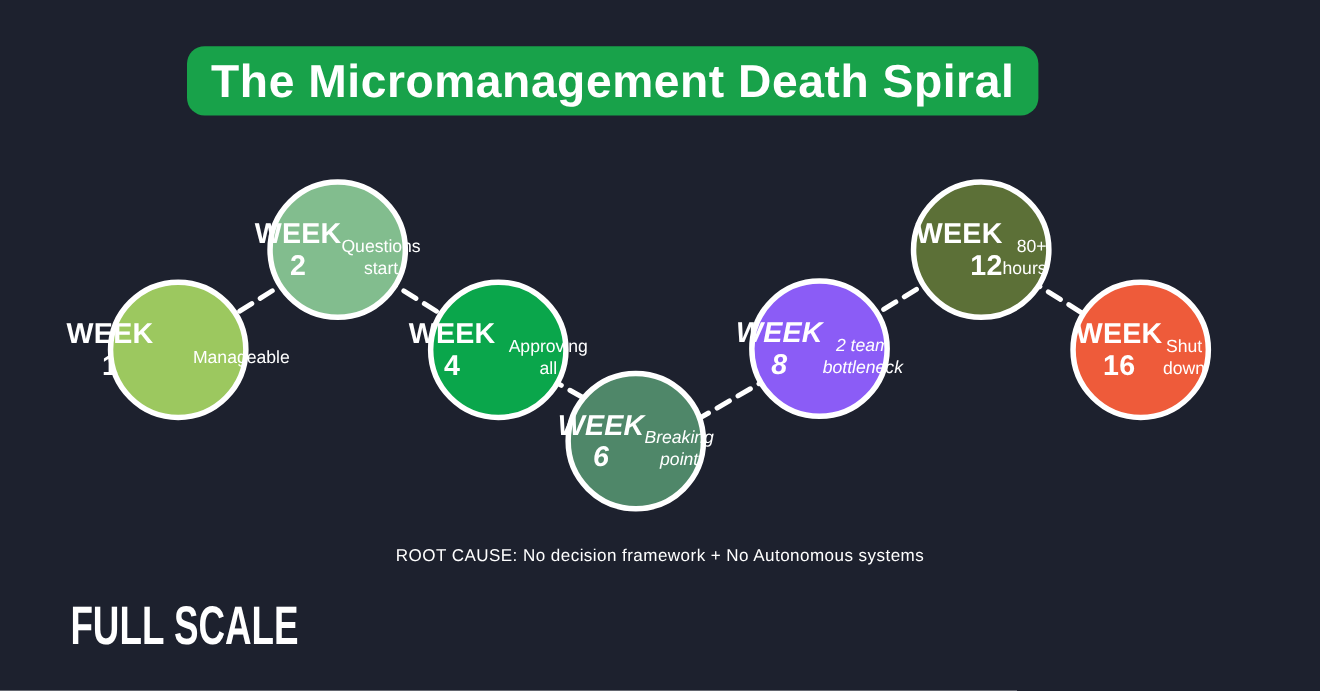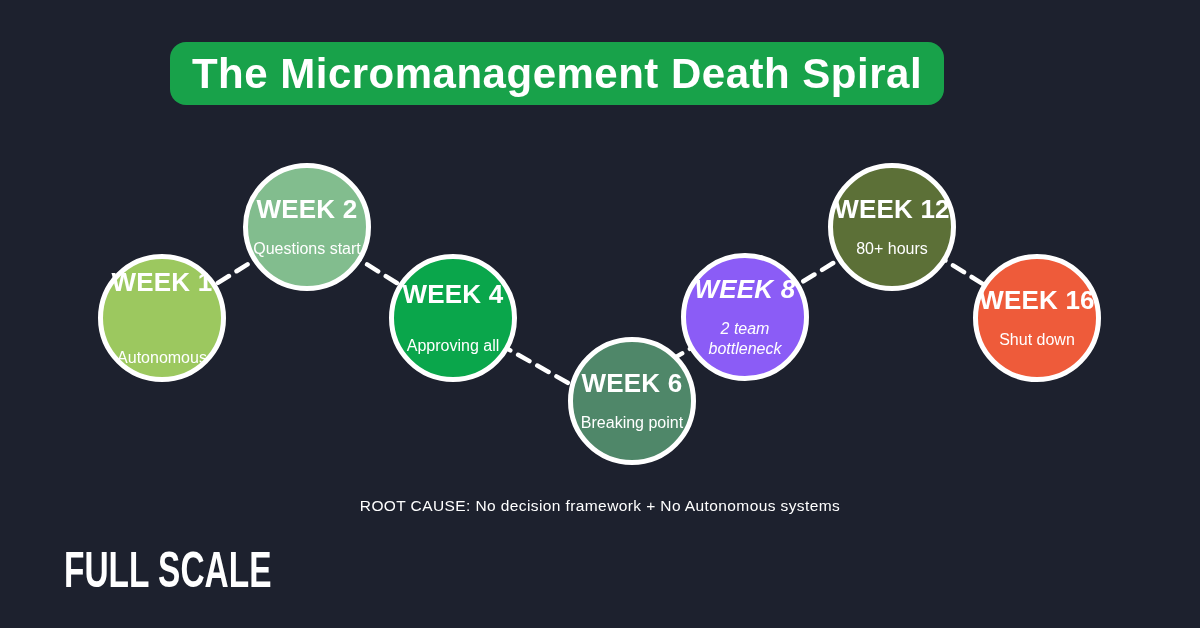--- a/index.html
+++ b/index.html
@@ -39,21 +39,20 @@
     height: 628px;
   }
 
   .node {
     position: absolute;
     width: 128px;
     height: 128px;
     border-radius: 50%;
     border: 5px solid #ffffff;
     display: flex;
-    flex-direction: column;
     align-items: center;
     justify-content: center;
     text-align: center;
     color: #ffffff;
   }
   .node .node-label {
     font-size: 26px;
     font-weight: bold;
     letter-spacing: 0.2px;
     line-height: 1.1;
@@ -61,21 +60,21 @@
   .node .node-sublabel {
     font-size: 16px;
     line-height: 1.25;
     margin-top: 16px;
     max-width: 112px;
   }
 
   .node-1 { left:  98px; top: 254px; }
   .node-2 { left: 243px; top: 163px; }
   .node-3 { left: 389px; top: 254px; }
-  .node-4 { left: 568px; top: 337px; }
+  .node-4 { left: 514px; top: 337px; font-style: italic; }
   .node-5 { left: 681px; top: 253px; }
   .node-6 { left: 828px; top: 163px; text-align: right; }
   .node-7 { left: 973px; top: 254px; }
 
   .root-cause {
     position: absolute;
     left: 0;
     top: 497px;
     width: 1200px;
     text-align: center;
@@ -105,21 +104,21 @@
   <div class="banner" style="background: rgb(24, 162, 74);">
     <h1>The Micromanagement Death Spiral</h1>
   </div>
 
   <svg class="connectors" viewBox="0 0 1200 628" xmlns="http://www.w3.org/2000/svg">
     <polyline points="162,318 307,227 453,318 600,401 745,317 892,227 1037,318" fill="none" stroke="#ffffff" stroke-width="4.5" stroke-dasharray="13 9" stroke-linecap="round"></polyline>
   </svg>
 
   <div class="node node-1" style="background: rgb(156, 200, 95); gap: 36px;">
     <div class="node-label">WEEK 1</div>
-    <div class="node-sublabel">Autonomous</div>
+    <div class="node-sublabel">Manageable</div>
   </div>
 
   <div class="node node-2" style="background: rgb(130, 189, 142);">
     <div class="node-label">WEEK 2</div>
     <div class="node-sublabel">Questions start</div>
   </div>
 
   <div class="node node-3" style="background: rgb(10, 166, 75); gap: 12px;">
     <div class="node-label">WEEK 4</div>
     <div class="node-sublabel">Approving all</div>

